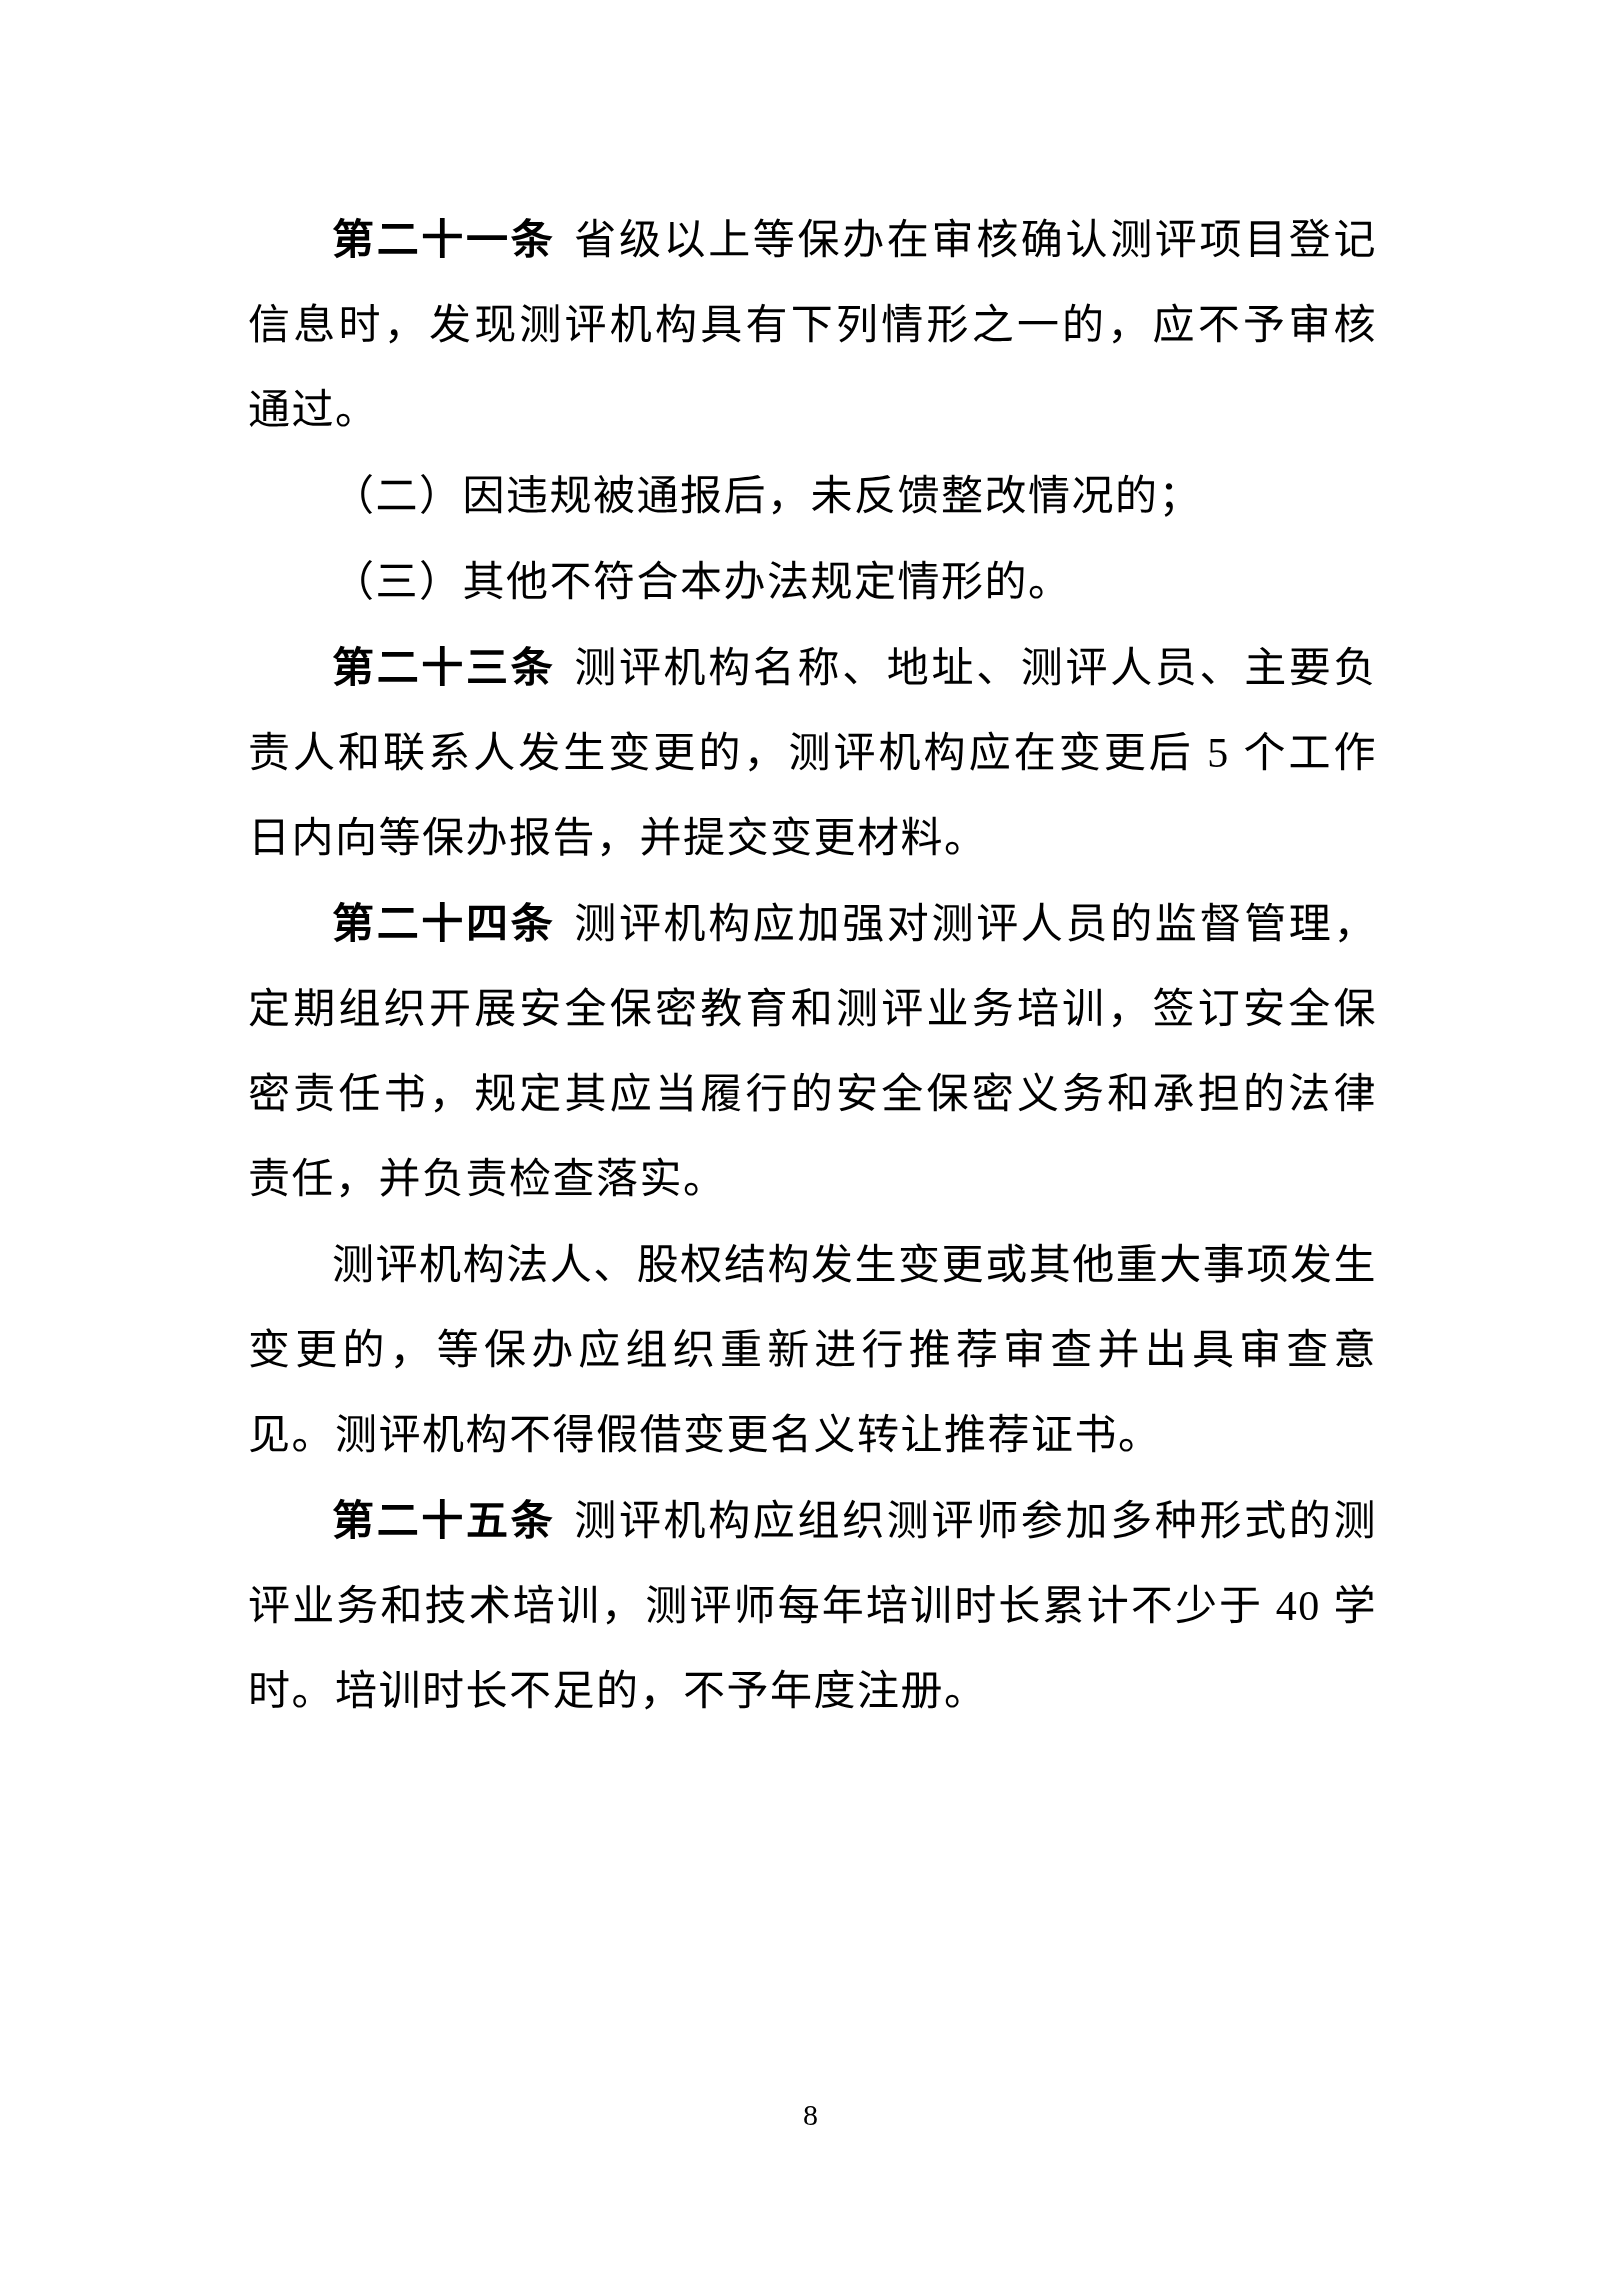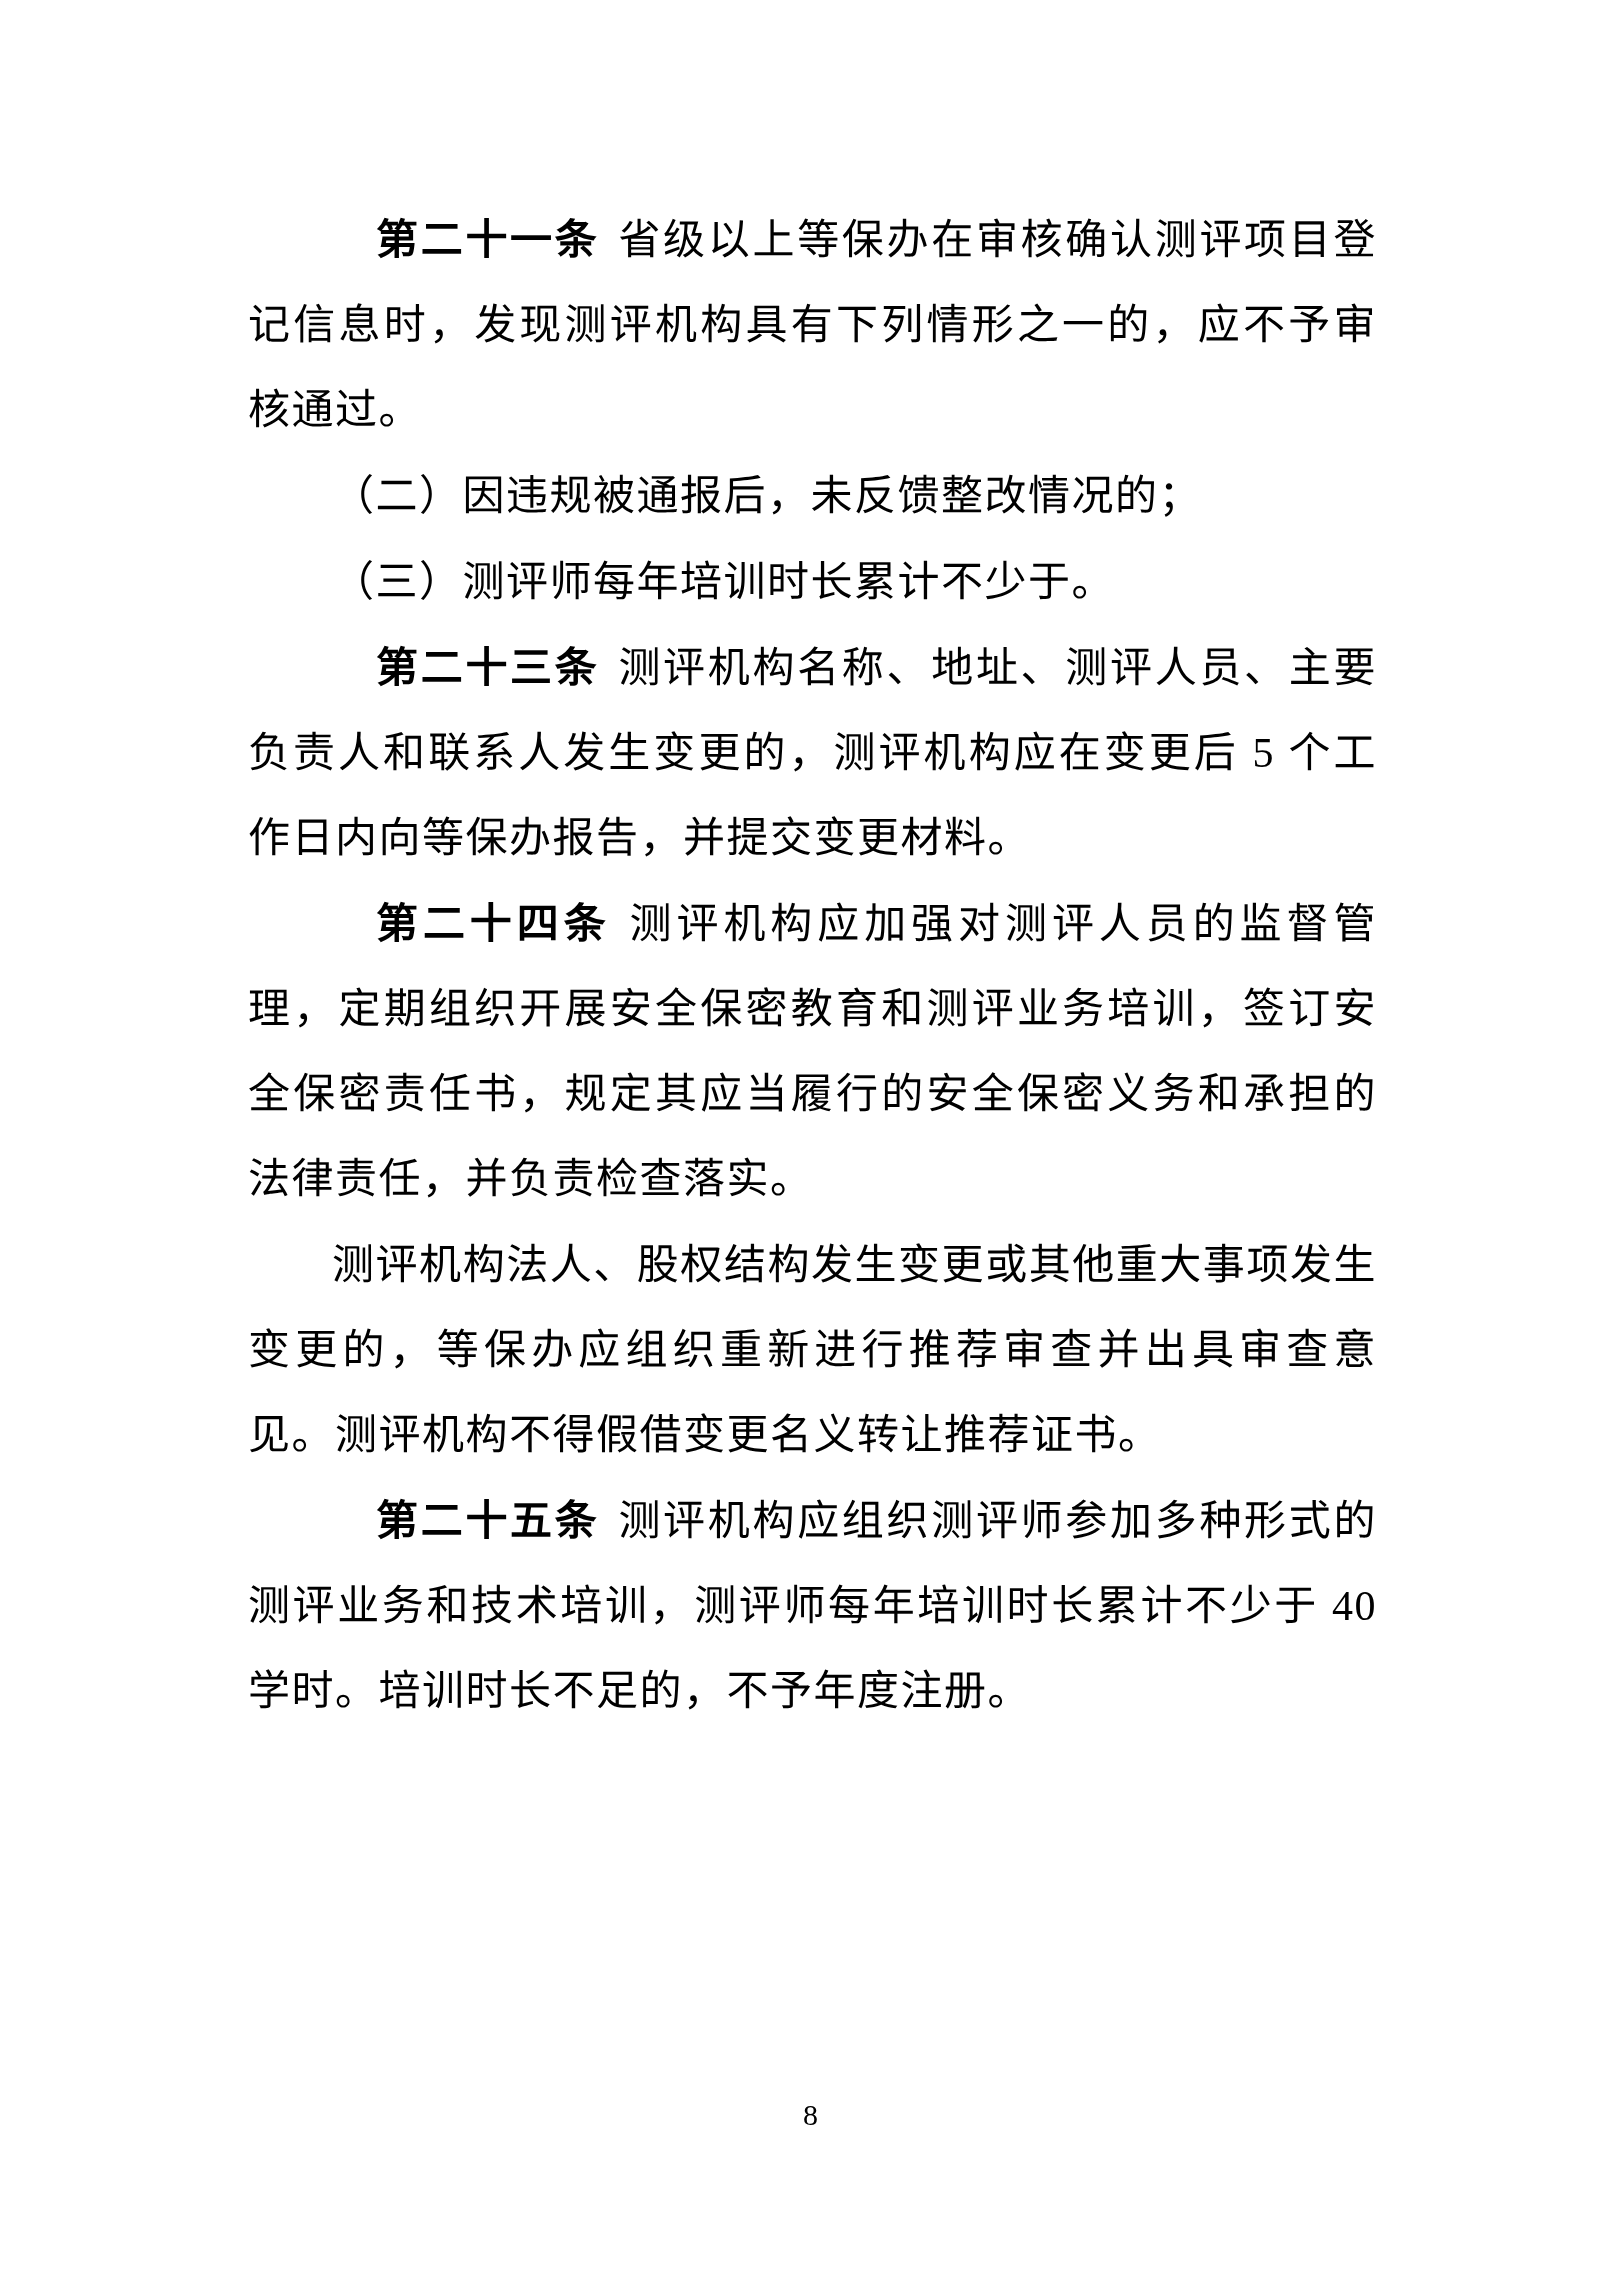--- a/index.html
+++ b/index.html
@@ -32,21 +32,20 @@
     text-align: justify;
     text-align-last: left;
     text-indent: 84px;
   }
   .article-label {
     font-weight: 700;
     font-family: "Liberation Sans", "DejaVu Sans", sans-serif;
   }
   .article-label:not(:empty) {
     margin-right: 0.45em;
-    margin-left: 44px;
   }
   .page-footer {
     position: absolute;
     left: 0;
     top: 2095px;
     width: 100%;
     text-align: center;
     font-family: "Liberation Serif", "DejaVu Serif", serif;
     font-size: 30px;
     line-height: 39px;
@@ -58,21 +57,21 @@
 
 <div class="page">
 
   <div class="text-block">
 
     <p class="para"><span class="article-label">第二十一条</span><span>省级以上等保办在审核确认测评项目登记信息时，发现测评机构具有下列情形之一的，应不予审核通过。</span></p>
 
 
     <p class="para"><span class="article-label"></span><span>（二）因违规被通报后，未反馈整改情况的；</span></p>
 
-    <p class="para"><span class="article-label"></span><span>（三）测评师每年培训时长累计不少于。</span></p>
+    <p class="para"><span class="article-label"></span><span>（三）其他不符合本办法规定情形的。</span></p>
 
 
     <p class="para"><span class="article-label">第二十三条</span><span>测评机构名称、地址、测评人员、主要负责人和联系人发生变更的，测评机构应在变更后 5 个工作日内向等保办报告，并提交变更材料。</span></p>
 
     <p class="para"><span class="article-label">第二十四条</span><span>测评机构应加强对测评人员的监督管理，定期组织开展安全保密教育和测评业务培训，签订安全保密责任书，规定其应当履行的安全保密义务和承担的法律责任，并负责检查落实。</span></p>
 
     <p class="para"><span class="article-label"></span><span>测评机构法人、股权结构发生变更或其他重大事项发生变更的，等保办应组织重新进行推荐审查并出具审查意见。测评机构不得假借变更名义转让推荐证书。</span></p>
 
     <p class="para"><span class="article-label">第二十五条</span><span>测评机构应组织测评师参加多种形式的测评业务和技术培训，测评师每年培训时长累计不少于 40 学时。培训时长不足的，不予年度注册。</span></p>
 

